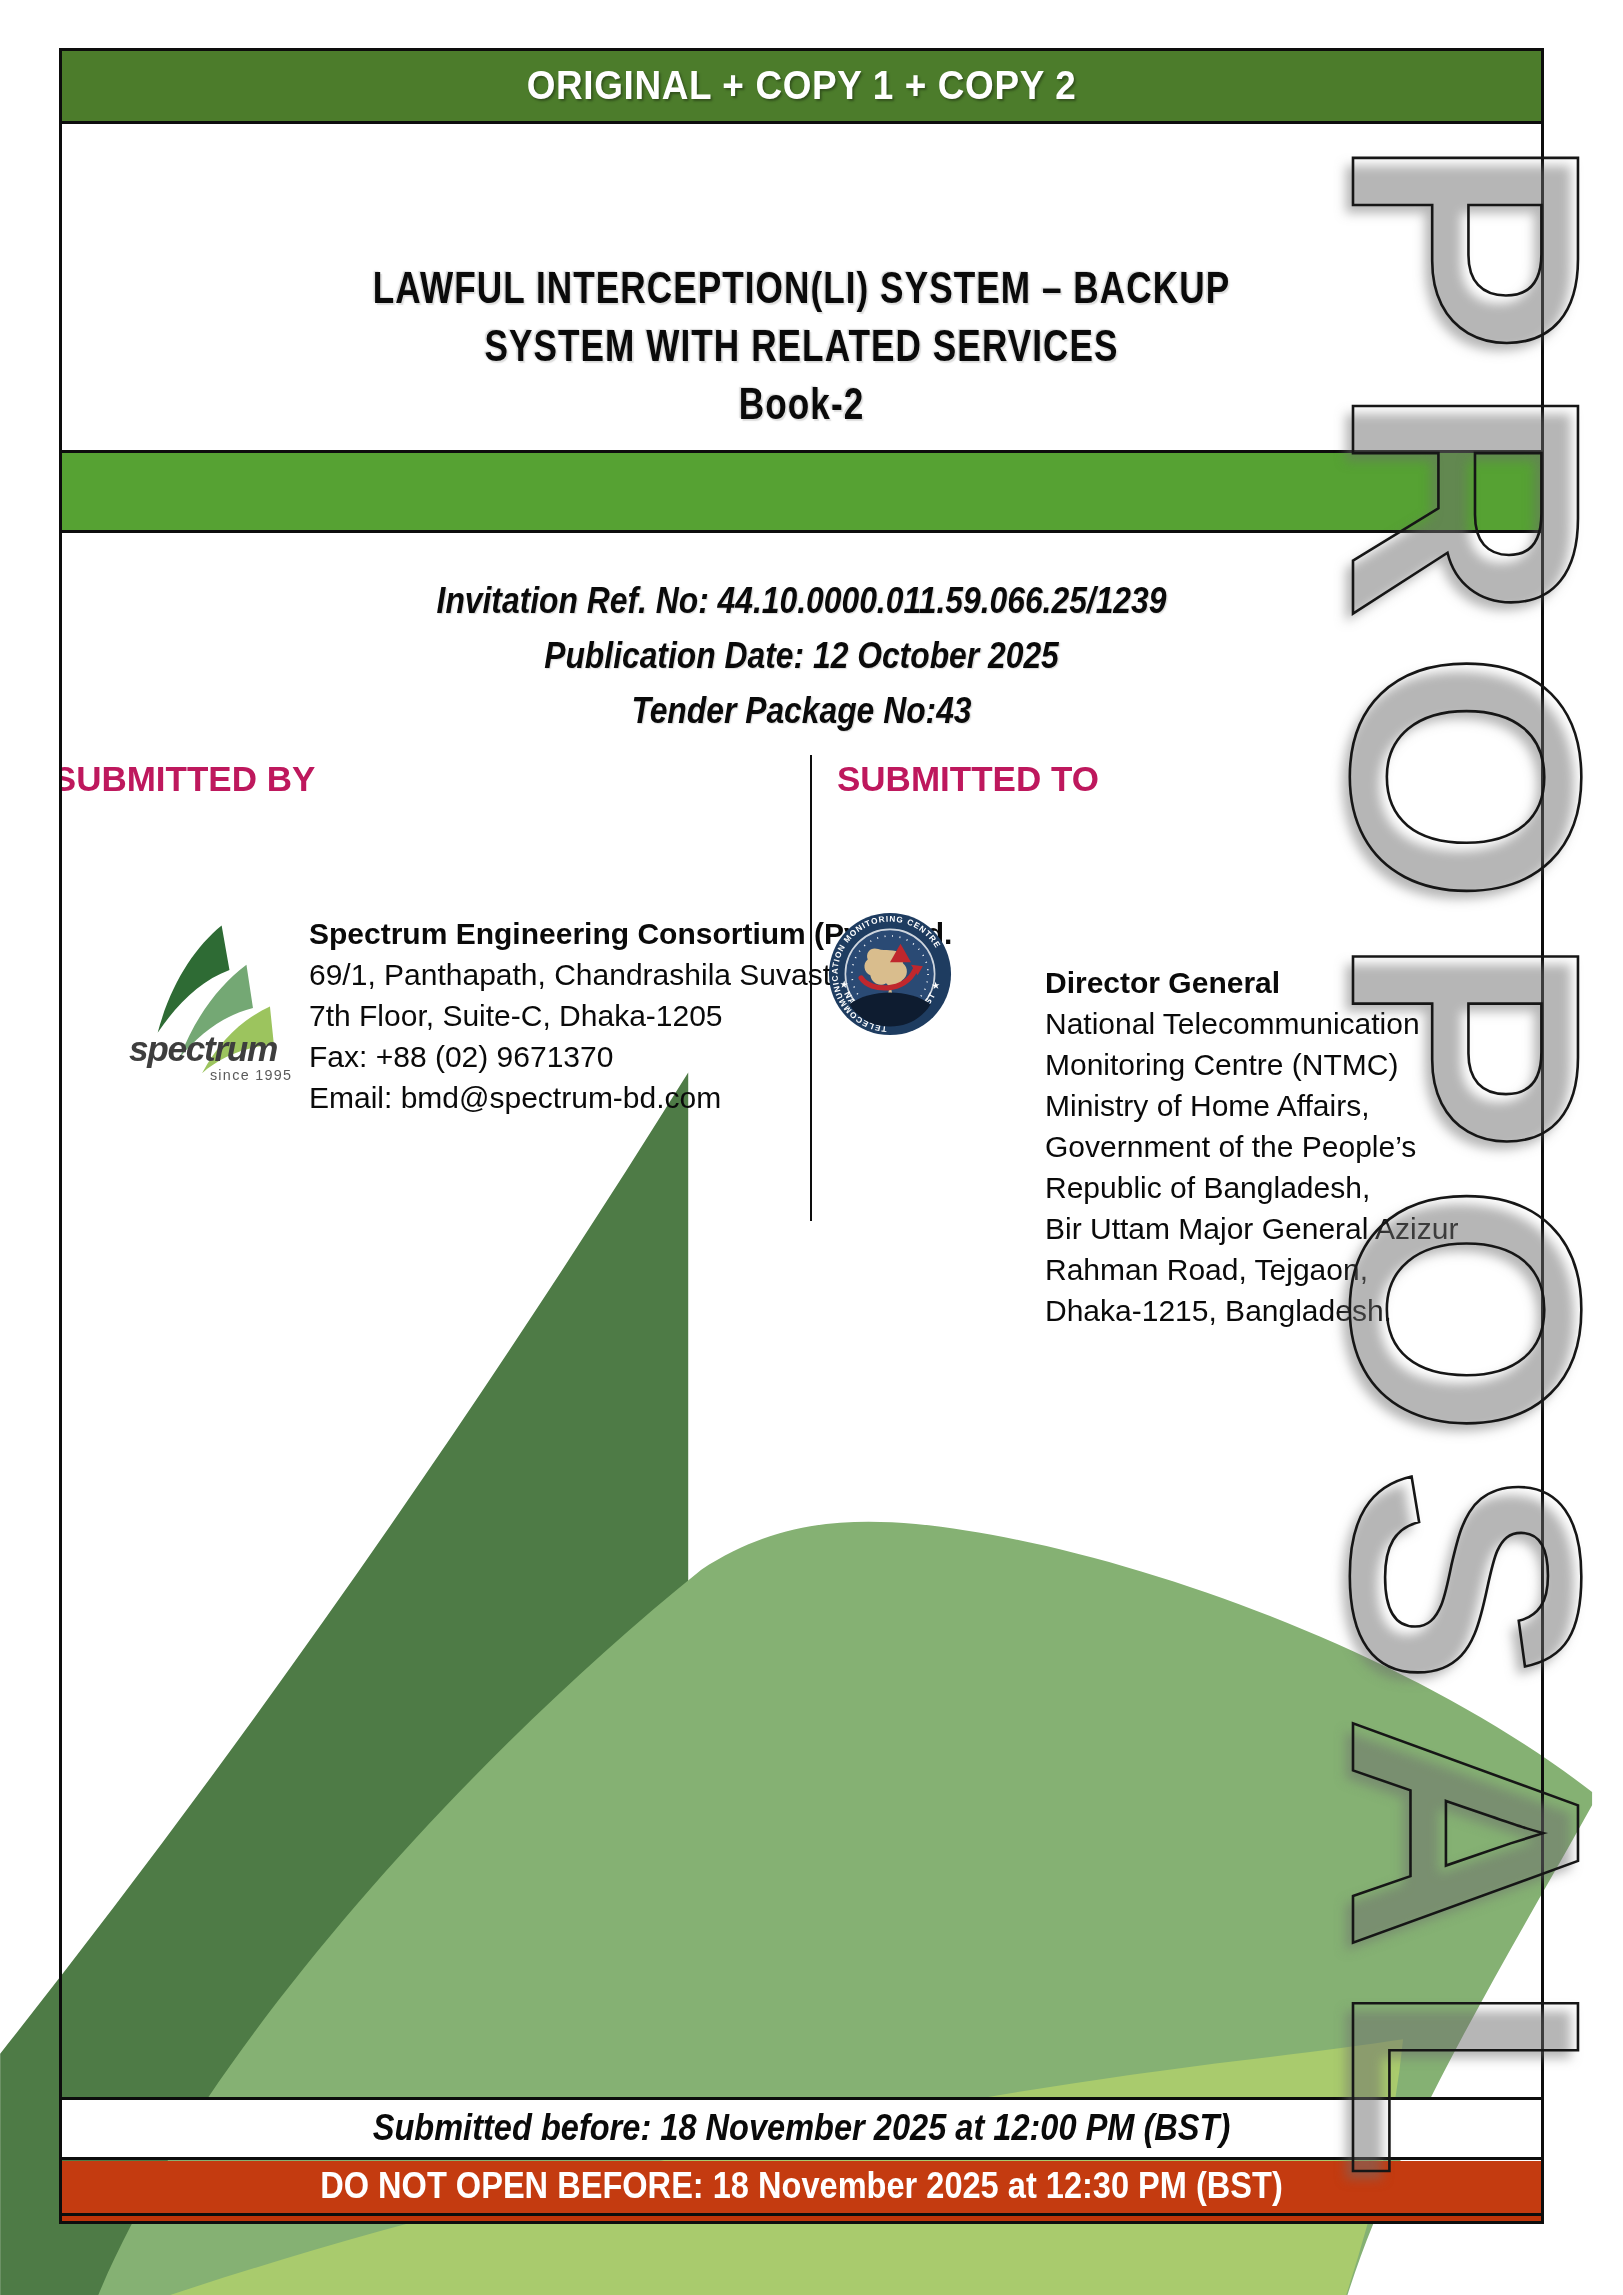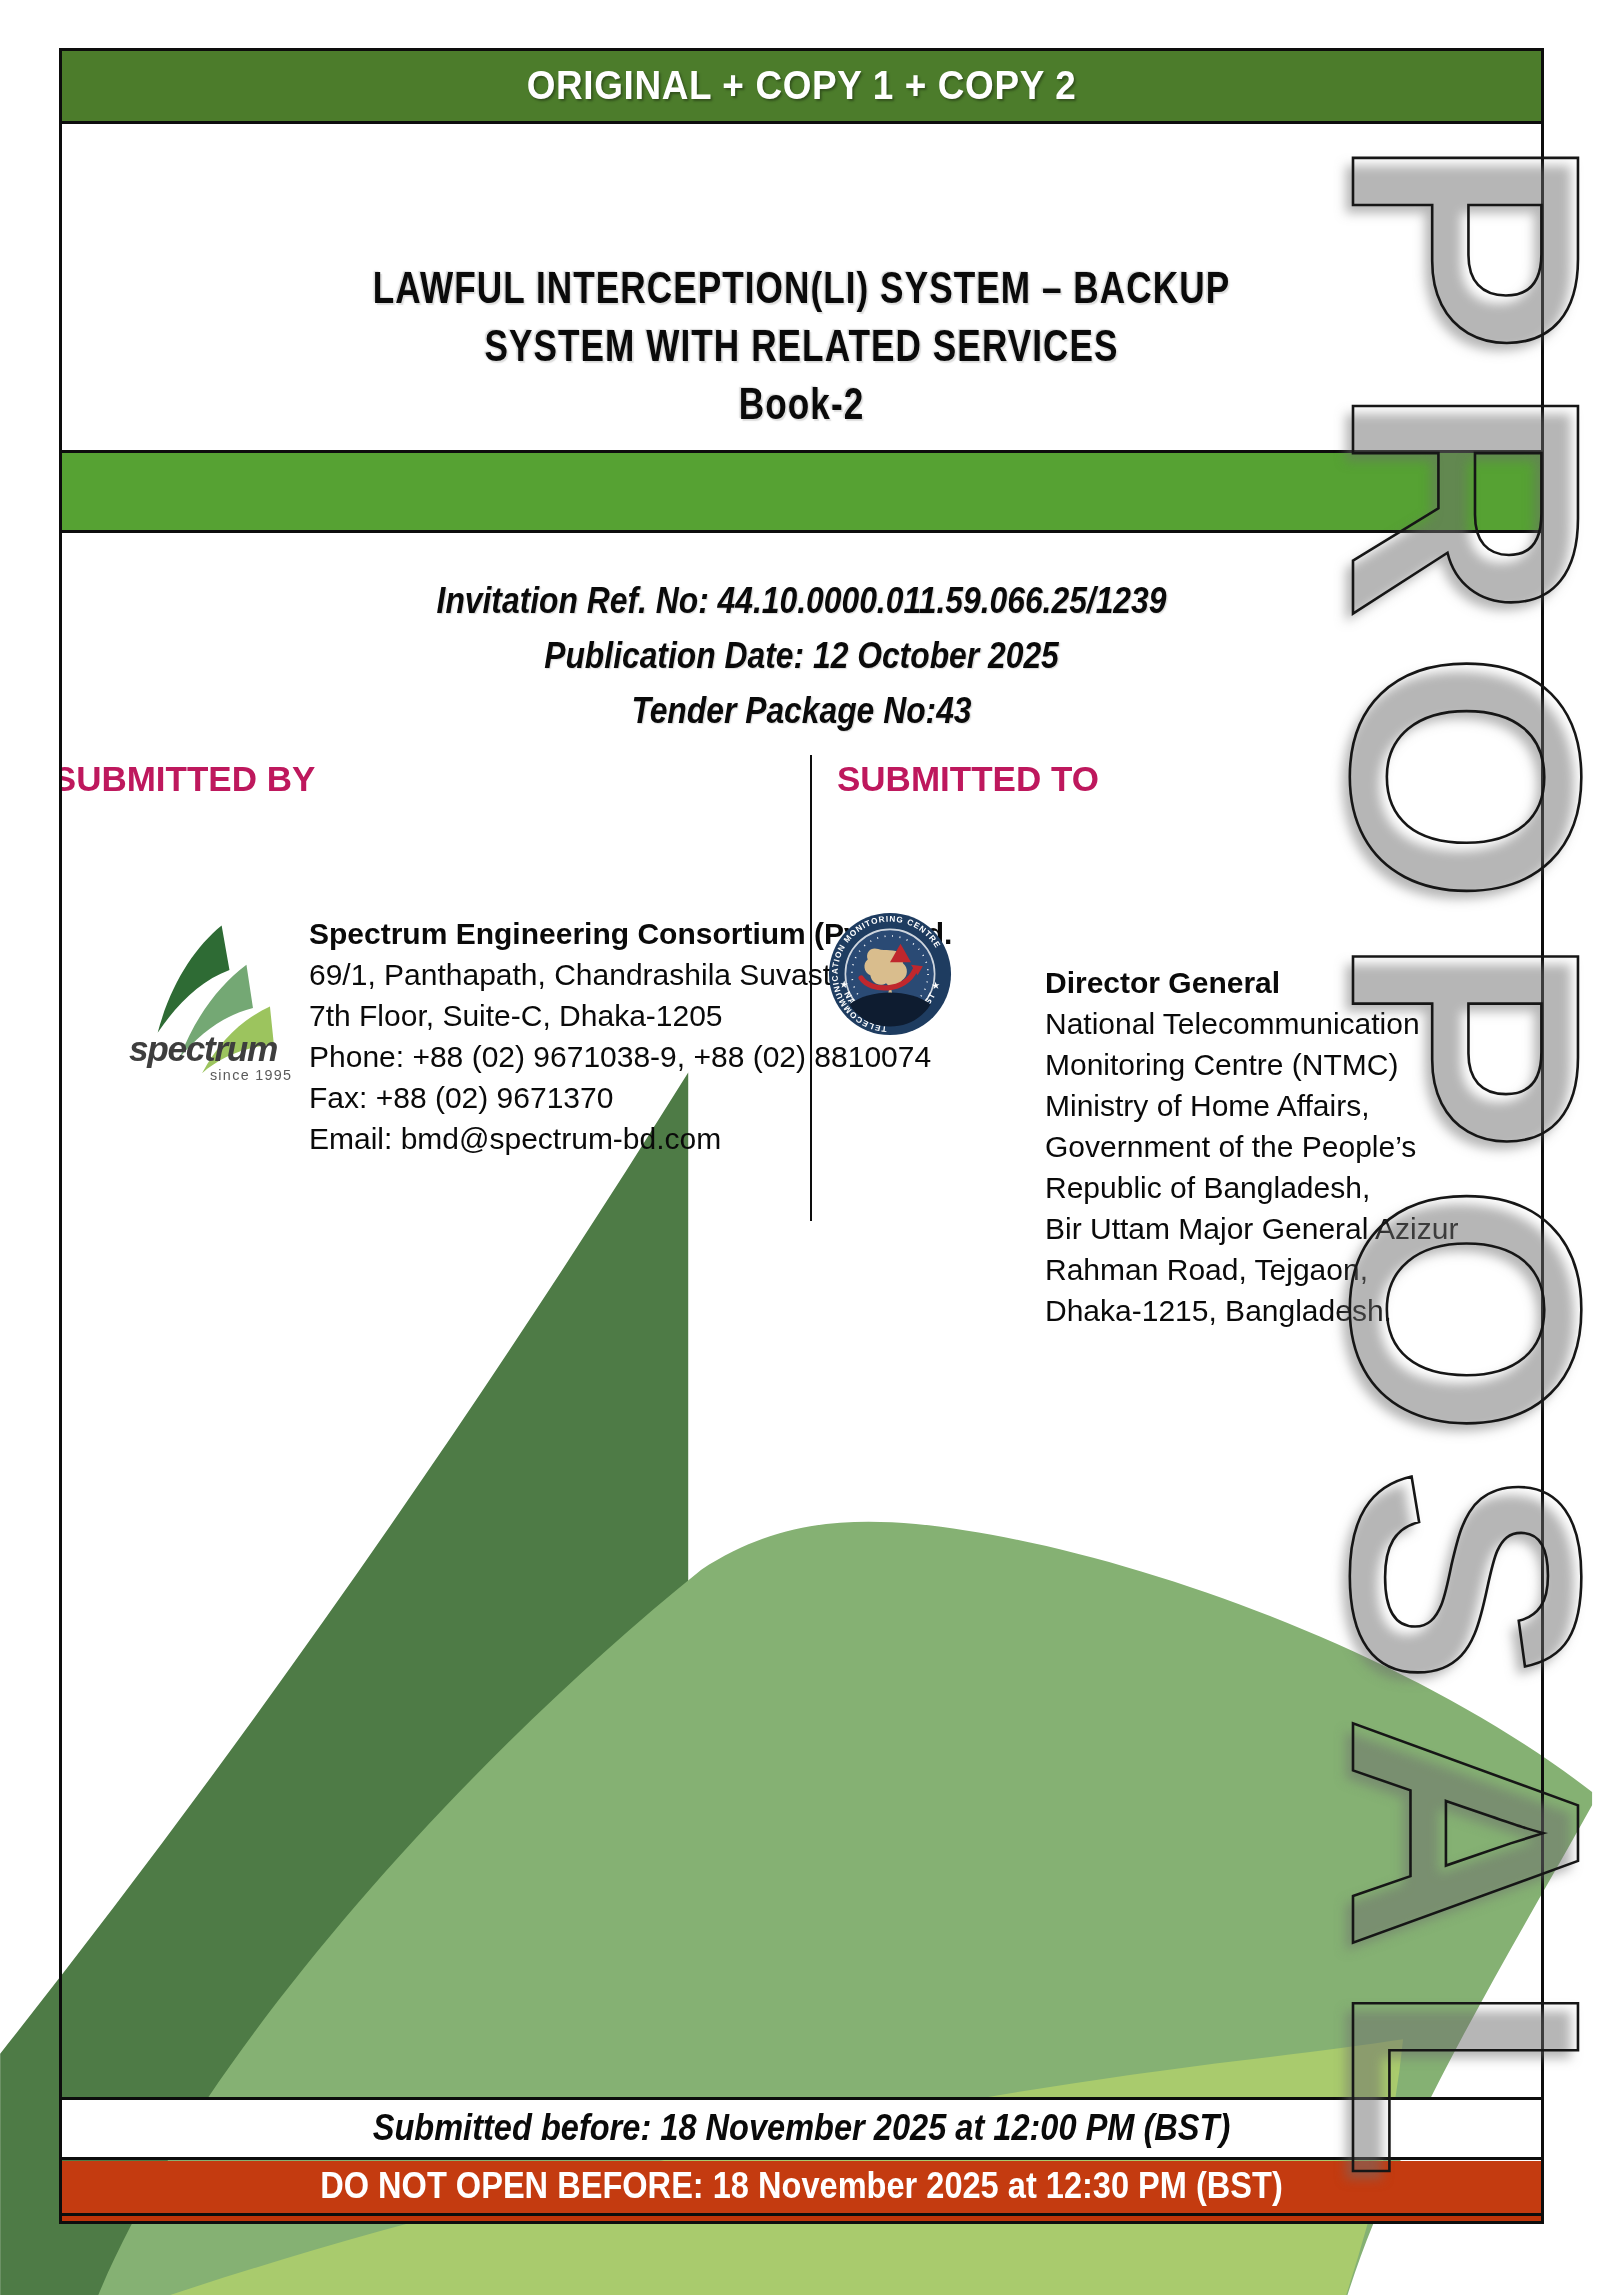--- a/index.html
+++ b/index.html
@@ -95,21 +95,20 @@
     <path fill="#74a874" d="M186,68 L196,134 C150,146 114,174 84,210 C108,146 146,98 186,68 Z"></path>
     <path fill="#9cc45e" d="M222,132 L228,190 C182,194 146,210 118,234 C146,182 182,150 222,132 Z"></path>
     <text class="spectrum-word" x="6" y="216">spectrum</text>
     <text class="spectrum-since" x="130" y="244">since 1995</text>
   </svg>
 
   <div class="addr addr-by">
       <div class="line">Spectrum Engineering Consortium (Pvt.) Ltd.</div>
       <div class="line">69/1, Panthapath, Chandrashila Suvastu Tower,</div>
       <div class="line">7th Floor, Suite-C, Dhaka-1205</div>
-      <div class="line">Phone: +88 (02) 9671038-9, +88 (02) 8810074</div>
       <div class="line">Fax: +88 (02) 9671370</div>
       <div class="line">Email: bmd@spectrum-bd.com</div>
     </div>
 
   <svg class="ntmc-logo" width="126" height="126" viewBox="0 0 192 192" xmlns="http://www.w3.org/2000/svg">
     <circle cx="96" cy="96" r="93" fill="#1e3c60"></circle>
     <circle cx="96" cy="96" r="68" fill="#2a4a74" stroke="#cfd6de" stroke-width="2.5"></circle>
     <circle cx="96" cy="96" r="58" fill="none" stroke="#ffffff" stroke-width="2.5" stroke-dasharray="1.5 10"></circle>
     <path id="ntmcTopArc" fill="none" d="M96,176 A80,80 0 1 1 96.4,176"></path>
     <text class="ring-text"><textPath href="#ntmcTopArc" startOffset="26%" text-anchor="middle">NATIONAL TELECOMMUNICATION MONITORING CENTRE</textPath></text>

